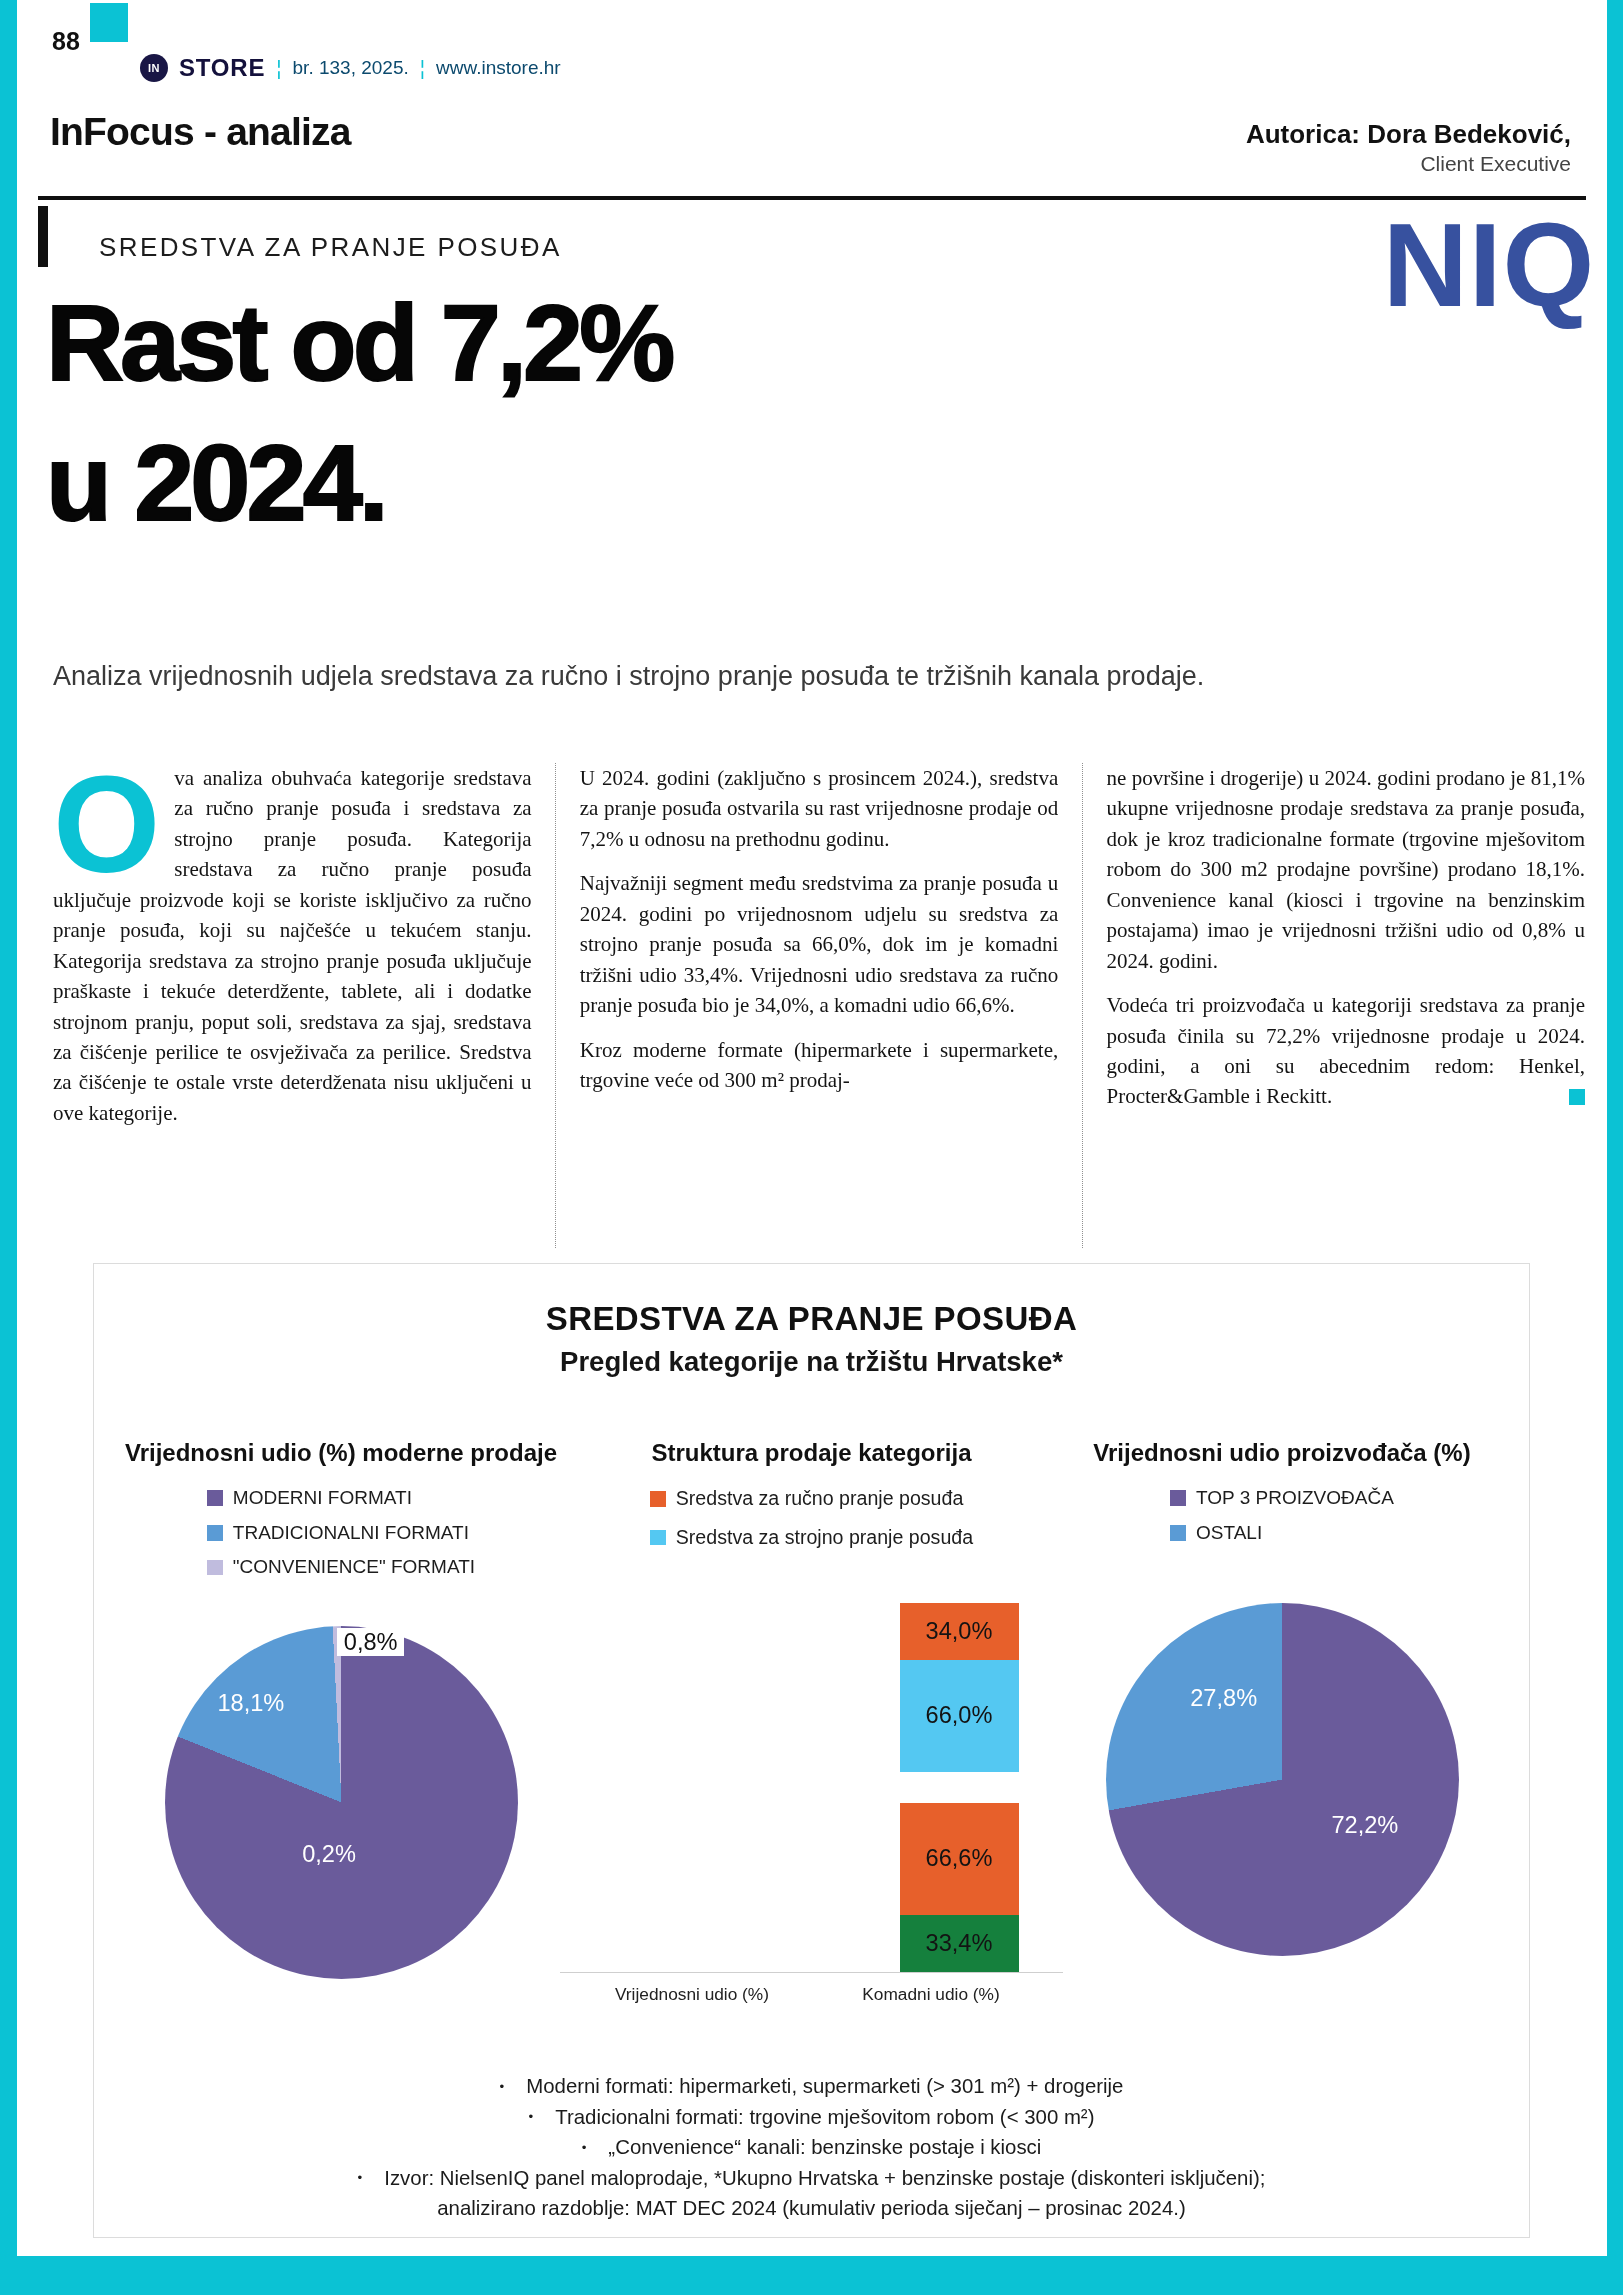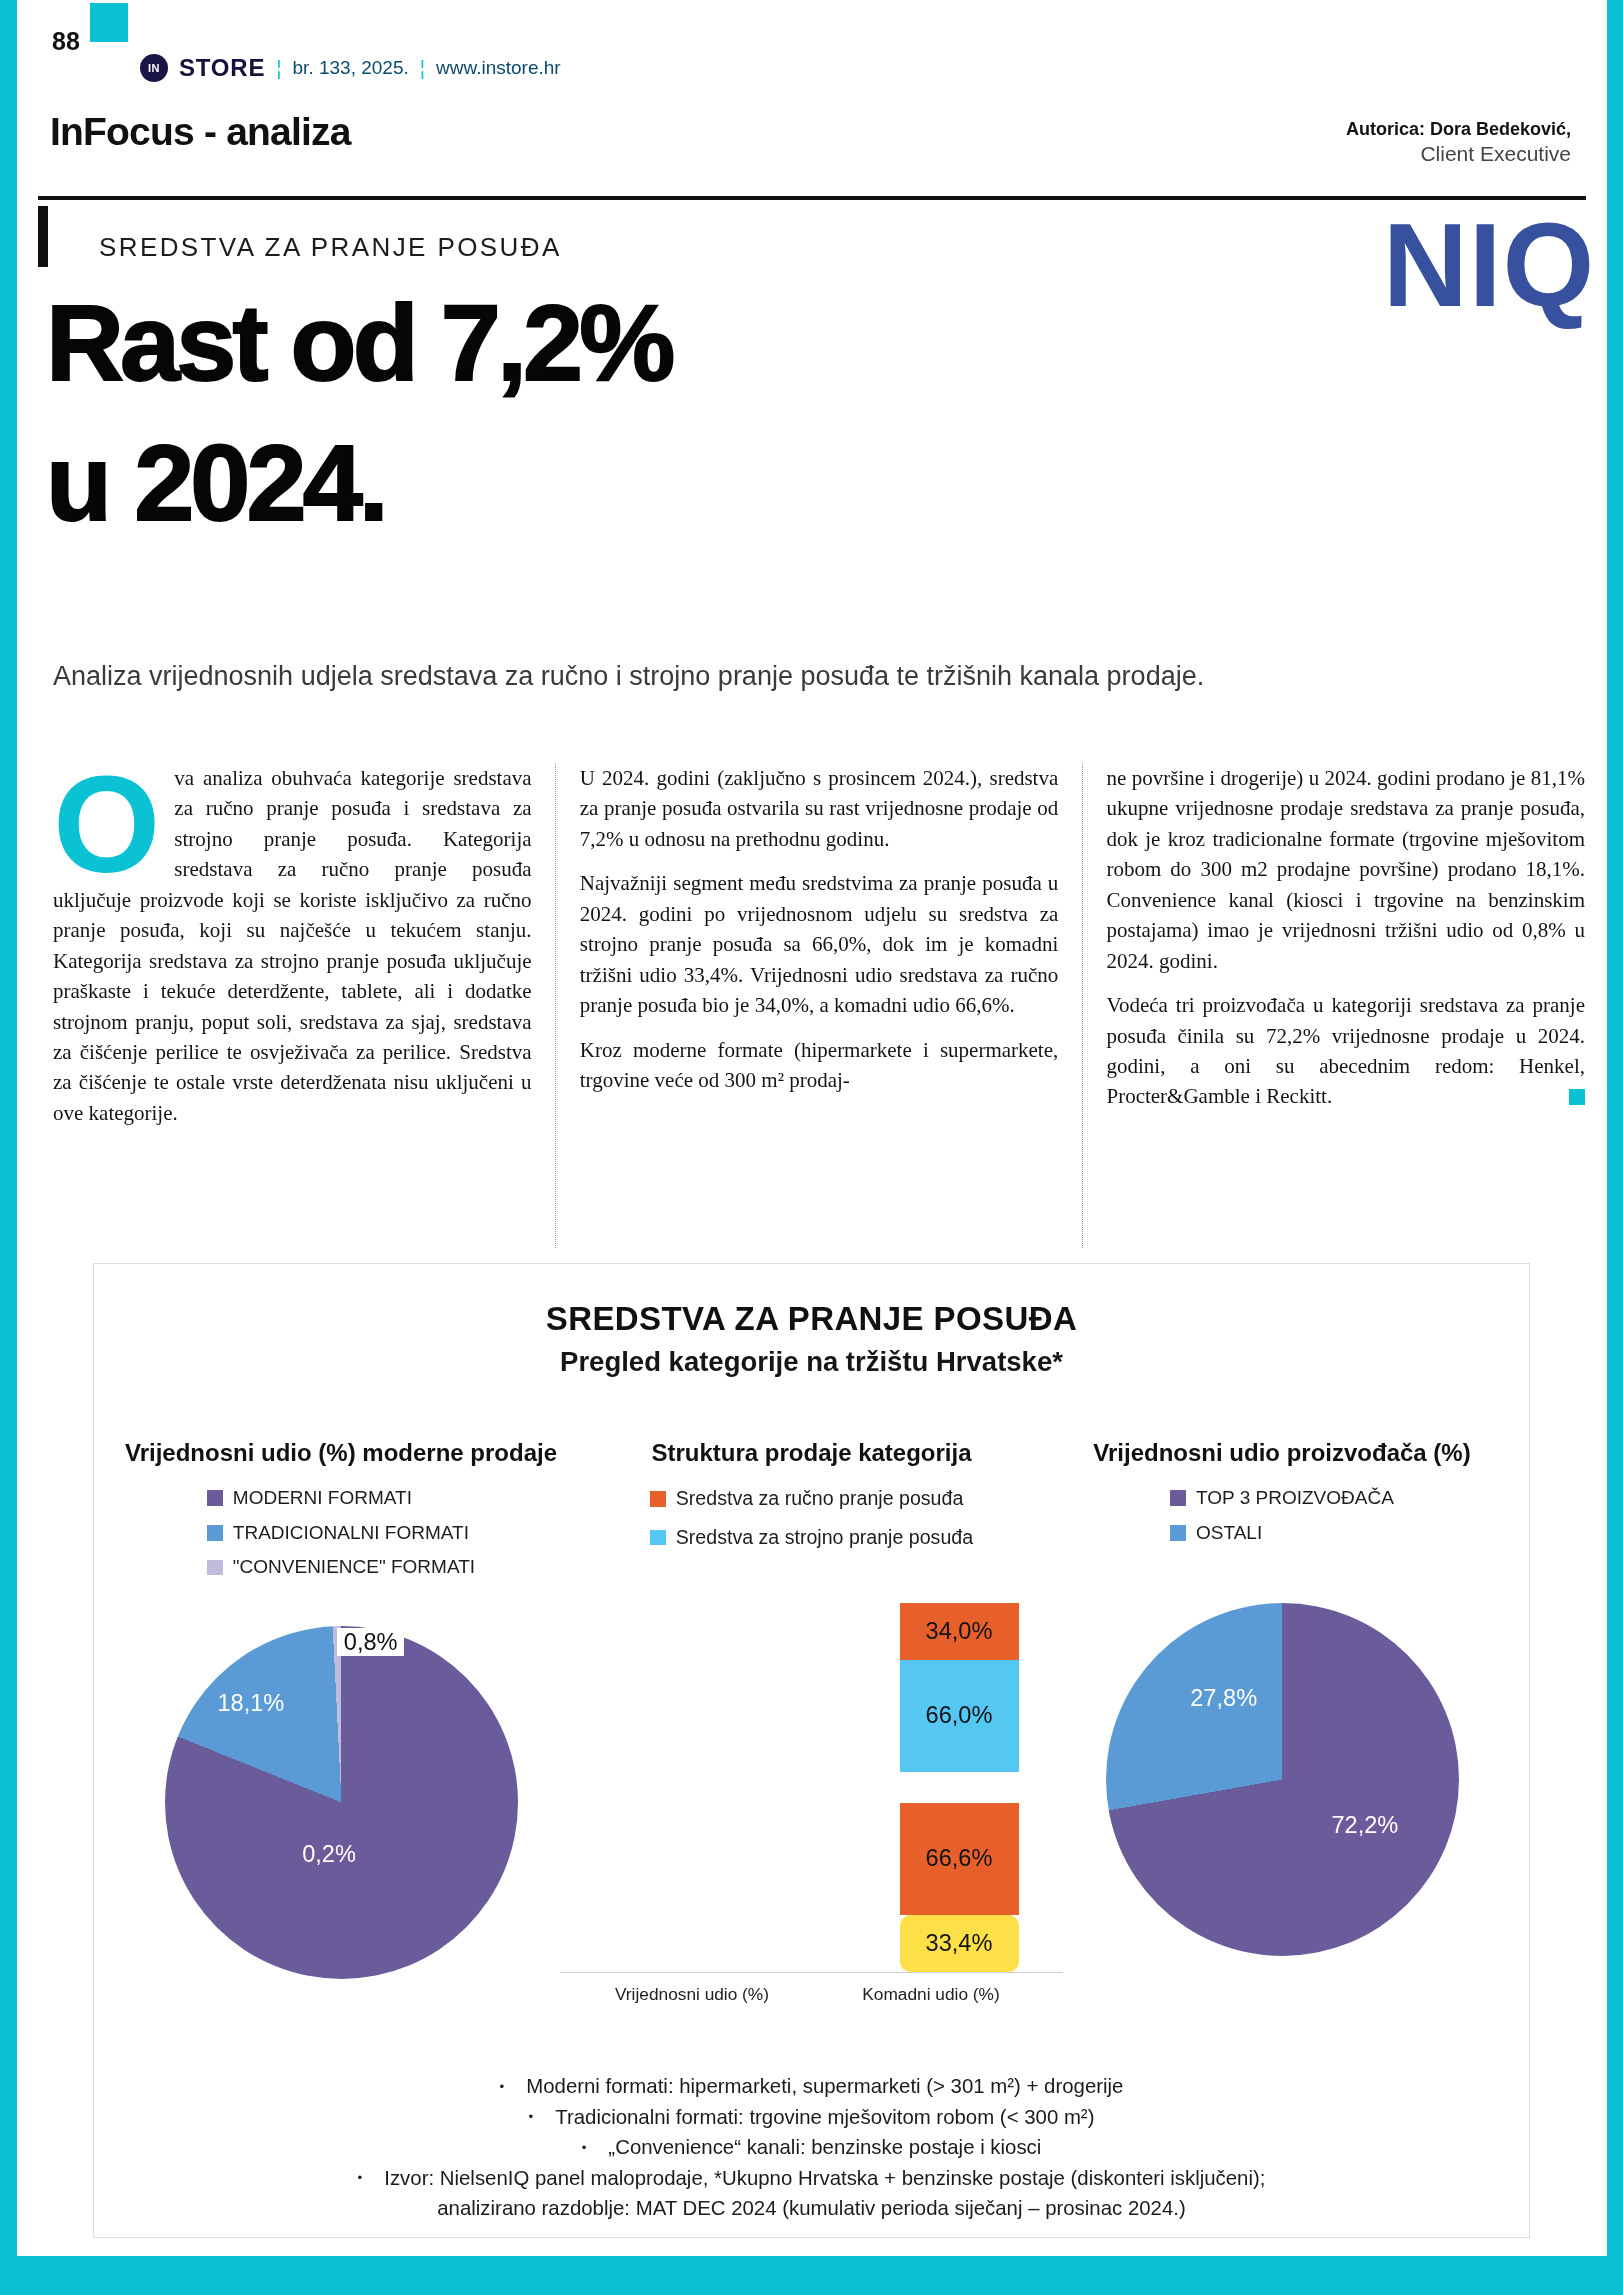--- a/index.html
+++ b/index.html
@@ -18,21 +18,21 @@
   .masthead { position:absolute; left:140px; top:22px; height:36px; display:flex; align-items:center; gap:11px;margin-top:28px; }
   .logo-circle { width:28px; height:28px; border-radius:50%; background:#191645; color:#fff;
                  display:inline-flex; align-items:center; justify-content:center;
                  font-size:11px; font-weight:700; letter-spacing:0.4px; }
   .logo-text { font-size:24px; font-weight:800; letter-spacing:0.8px; color:#14113c; }
   .m-sep { font-size:20.4px; }
   .m-meta { font-size:19px; color:#0c4a6e;text-align:center; }
 
   .infocus { position:absolute; left:50px; top:110px; font-size:39px; font-weight:800; letter-spacing:-0.8px; }
   .author { position:absolute; right:52px; top:118px; text-align:right; line-height:1.25; }
-  .author .a1 { font-size:18px; font-weight:800; }
+  .author .a1 { font-size:26px; font-weight:800; }
   .author .a2 { font-size:21px; color:#444; }
 
   .rule { position:absolute; left:38px; top:196px; width:1548px; height:3.9px; background:#101010; }
   .tick { position:absolute; left:38px; top:206px; width:10.2px; height:61px; background:#101010; }
   .kicker { position:absolute; left:99px; top:232px; font-size:26px; letter-spacing:2.4px; color:#1c1c1c; }
 
   .niq { position:absolute; right:28px; top:206px; font-size:118px; line-height:1; font-weight:900; letter-spacing:0.8px; }
 
   .headline { position:absolute; left:46px; top:273px; font-size:108px; line-height:1.3; font-weight:900;
               letter-spacing:-3.9px; color:#060606; -webkit-text-stroke:2px #060606; }
@@ -205,21 +205,21 @@
                 <div class="seg" style="height: 66%; background: rgb(84, 200, 242);">
                   <span>66,0%</span>
                 </div>
               </div>
             </div>
             <div class="bar-cell">
               <div class="bar">
                 <div class="seg" style="height: 66.6%; background: rgb(231, 96, 43);">
                   <span>66,6%</span>
                 </div>
-                <div class="seg" style="height: 33.4%; background: #fde047; border-radius: 11px;">
+                <div class="seg" style="height: 33.4%; background: #15803d;">
                   <span>33,4%</span>
                 </div>
               </div>
             </div>
           </div>
           <div class="bar-xlabels">
             <span>Vrijednosni udio (%)</span>
             <span>Komadni udio (%)</span>
           </div>
         </div>

